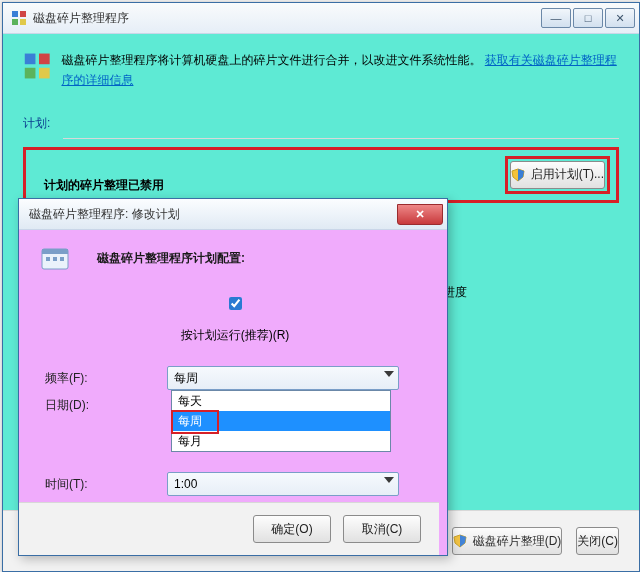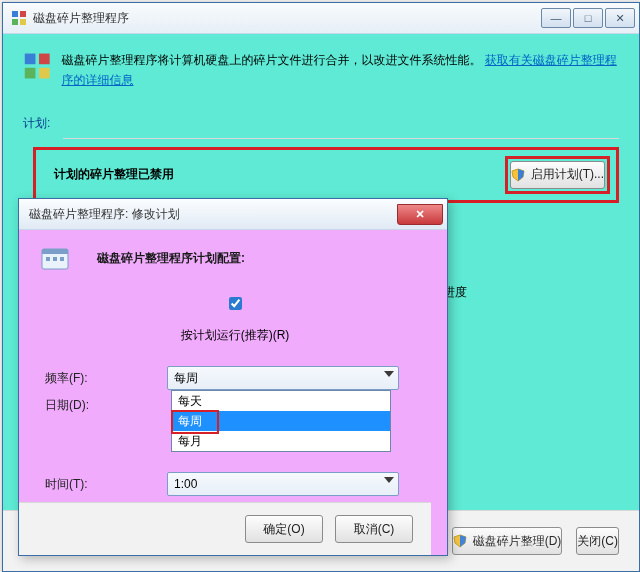--- a/index.html
+++ b/index.html
@@ -9,21 +9,21 @@
   .mw-title { color: #333; flex: 1; }
   .win-btns { display:flex; gap:2px; }
   .win-btn { width:28px; height:18px; border:1px solid #6b88a8; border-radius:2px; display:flex; align-items:center; justify-content:center; font-size:11px; color:#40576e; background:linear-gradient(to bottom,#f1f6fb,#d2e0ef); }
   .win-btn.close { background:linear-gradient(to bottom,#f1f6fb,#d2e0ef); }
   .mw-body { padding: 16px 20px; position: relative; }
   .intro-row { display:flex; align-items:flex-start; gap:10px; }
   .intro-text { line-height:1.7; }
   a.link { color:#0063c6; text-decoration:underline; cursor:pointer; }
   .section-label { color:#0a3d8f; margin-top:24px; margin-bottom:6px; }
   .hr { border-top:1px solid #d8d8d8; margin-left:40px; }
-  .sched-area { margin-top:8px; display:flex; align-items:center; justify-content:space-between; border:3px solid #d62027; padding:6px 6px 6px 0; margin-left:10px; }
+  .sched-area { margin-top:8px; display:flex; align-items:flex-end; justify-content:space-between; border:3px solid #d62027; padding:6px 6px 6px 0; margin-left:0; }
   .sched-left { font-weight:bold; padding-left:18px; }
   .btn { height:26px; border:1px solid #8b8b8b; border-radius:3px; background:linear-gradient(to bottom,#fdfdfd,#e1e1e1); display:inline-flex; align-items:center; justify-content:center; padding:0 0; cursor:pointer; color:#222; }
   .btn .shield { width:14px; height:14px; margin-right:6px; }
   .btn-wrap-hl { border:3px solid #d62027; padding:2px; display:inline-block; }
   .progress-col { position:absolute; left:440px; top:250px; width:170px; }
   .progress-col .lbl { margin-bottom:30px; }
   .mw-bottom { position:absolute; left:0; right:0; bottom:0; height:60px; background:#f2f2f2; border-top:1px solid #d8d8d8; display:flex; align-items:center; justify-content:flex-end; gap:14px; padding:0 20px; }
   .stop-btn { opacity:.95; }
   
   .dialog { position:absolute; left:18px; top:198px; width:428px; height:356px; border:1px solid #3a6ea5; background:#f0abfc; box-shadow:3px 3px 10px rgba(0,0,0,0.25); z-index:10; }
@@ -37,21 +37,21 @@
   .chk-row { display:flex; align-items:center; gap:14px; margin-left:4px; margin-bottom:22px;flex-direction:column; }
   .form-row { display:flex; align-items:center; margin-bottom:7px; margin-left:4px; }
   .form-label { width:122px; color:#222; }
   .combo { width:218px; height:22px; border:1px solid #7a9ec8; background:linear-gradient(to bottom,#f6f9fd,#e7eef7); display:flex; align-items:center; padding:0 6px; position:relative; border-radius:2px; }
   .combo .arrow { position:absolute; right:4px; top:4px; width:0; height:0; border-left:5px solid transparent; border-right:5px solid transparent; border-top:6px solid #3a3a3a; }
   .dropdown { position:absolute; left:152px; top:160px; width:218px; border:1px solid #6b88a8; background:#fff; z-index:5; }
   .dd-item { height:20px; display:flex; align-items:center; padding:0 6px; }
   .dd-item.selected { background:#1e90ff; color:#fff; }
   .dd-hl { position:absolute; left:152px; top:180px; width:44px; height:20px; border:2px solid #d62027; z-index:6; pointer-events:none; }
   .disk-btn { width:218px; justify-content:center; }
-  .dlg-bottom { position:absolute; left:0; right:16px; bottom:0; height:52px; background:#f2f2f2; border-top:1px solid #d8d8d8; display:flex; align-items:center; justify-content:flex-end; gap:12px; padding:0 18px; }
+  .dlg-bottom { position:absolute; left:0; right:8px; bottom:0; height:52px; background:#f2f2f2; border-top:1px solid #d8d8d8; display:flex; align-items:center; justify-content:flex-end; gap:12px; padding:0 18px; }
   input[type=checkbox] { width:13px; height:13px; accent-color:#2a7ad2; }
 </style>
 </head>
 <body>
 
 <div class="main-window">
   <div class="mw-titlebar">
     <svg class="mw-icon-svg" viewBox="0 0 16 16">
         <rect x="1" y="1" width="6" height="6" fill="#3a7fd6"></rect>
         <rect x="9" y="1" width="6" height="6" fill="#d04545"></rect>

